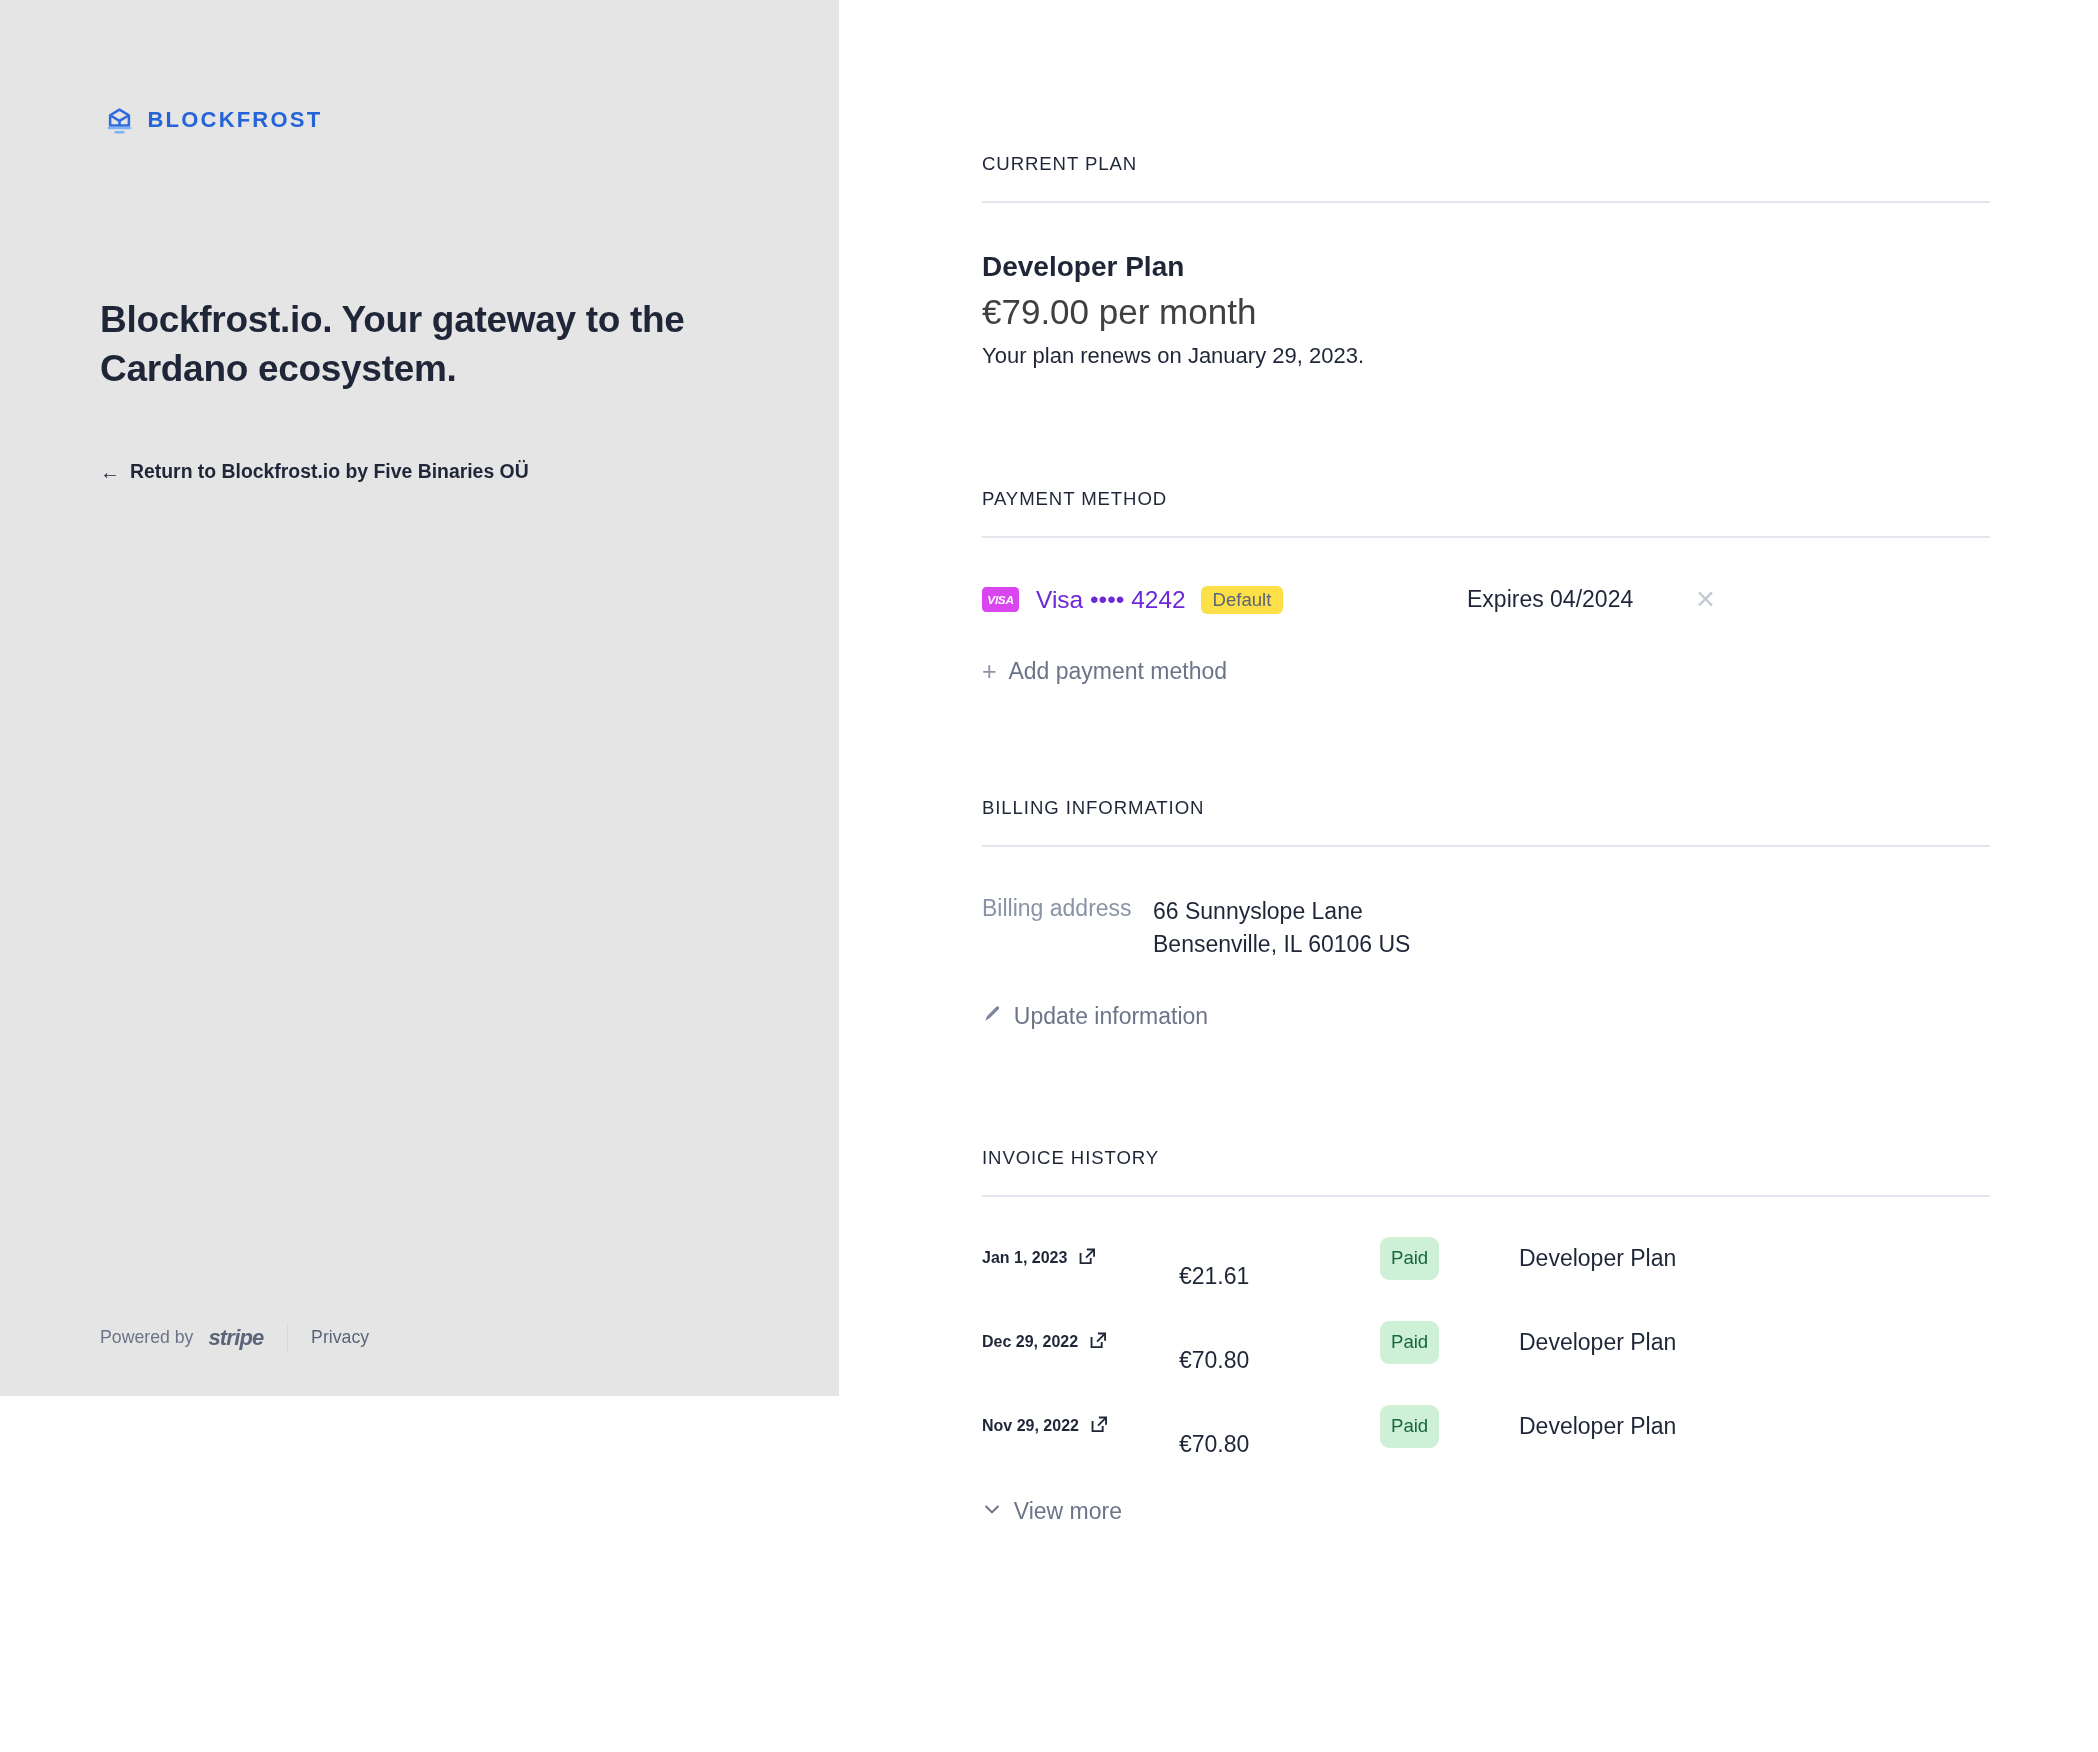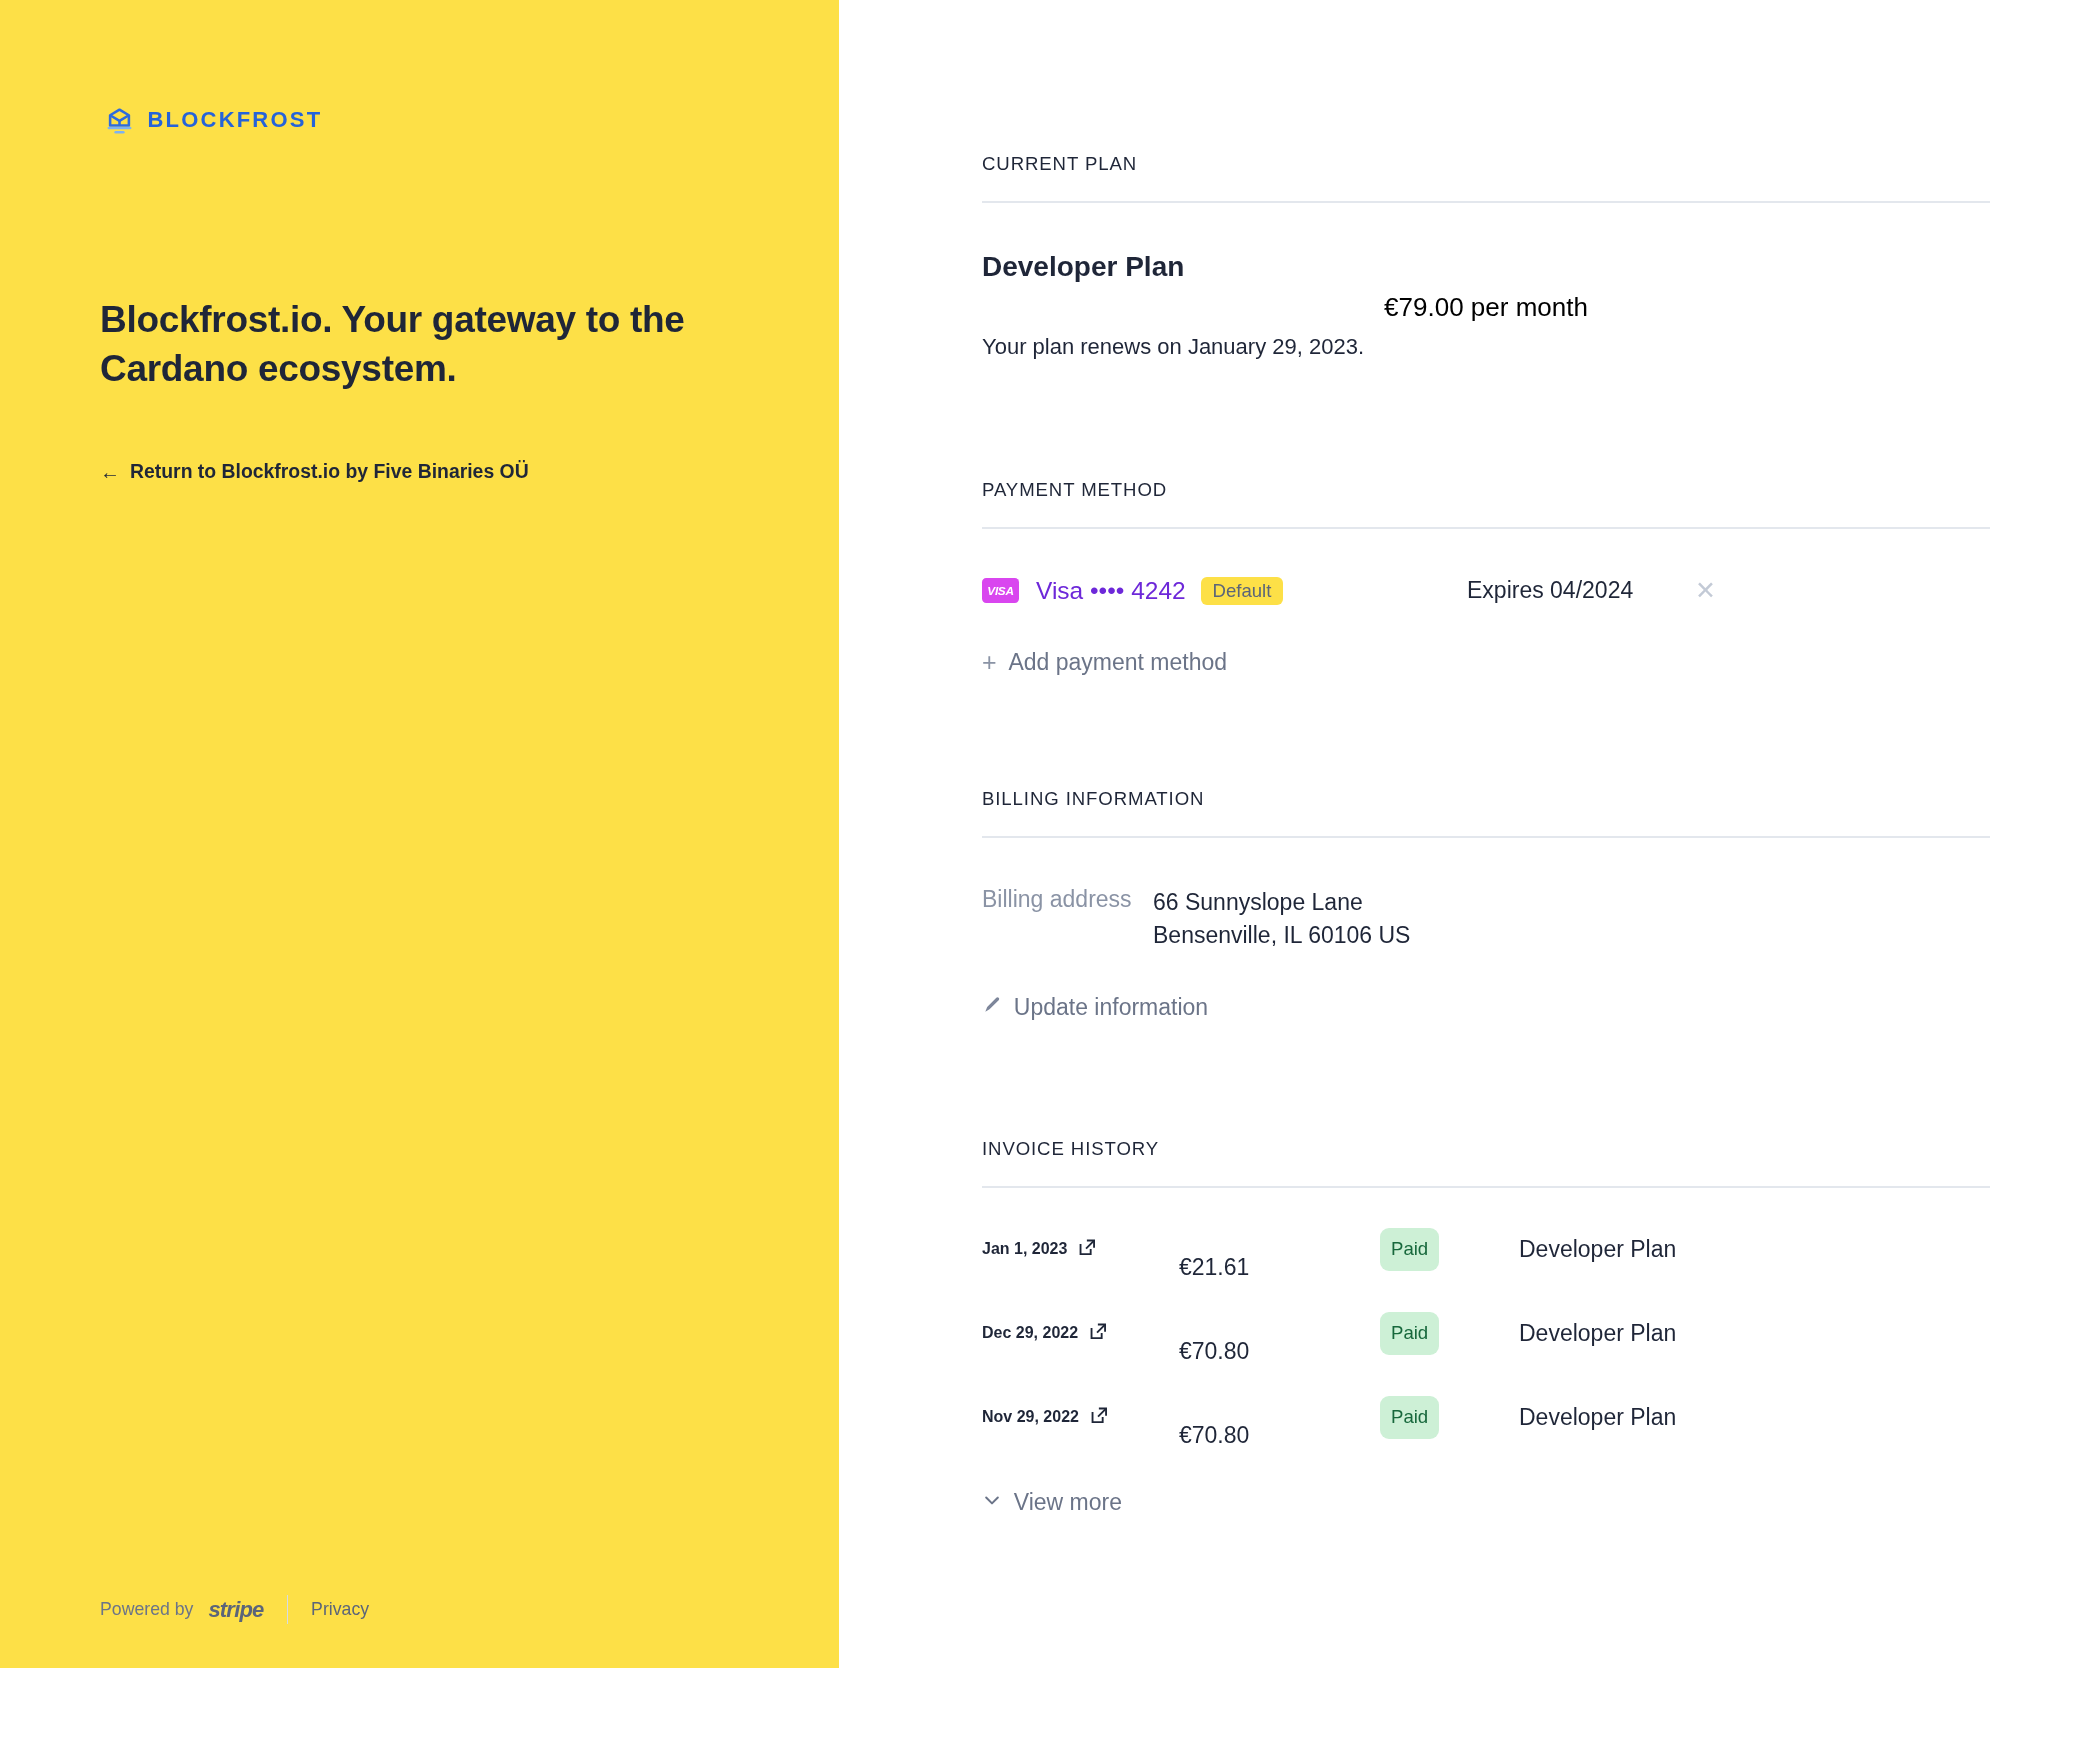--- a/index.html
+++ b/index.html
@@ -6,22 +6,22 @@
   html, body {
     width:2098px; height:1752px;
     font-family:"Liberation Sans", sans-serif;
     background:#ffffff;
     -webkit-font-smoothing:antialiased;
   }
   .page { display:flex; width:2098px; height:1752px; }
 
   
   .left {
-    width:839px; height:1668px;
-    background:#fde047;
+    width:839px; height:1396px;
+    background:#e5e5e5;
     position:relative;
     flex:0 0 839px;
     text-decoration:underline;
   }
   .brand {
     position:absolute; left:105px; top:105px;
     display:flex; align-items:center; gap:13.5px;
   }
   .brand-mark { width:29px; height:29px; display:block; }
   .brand-name {
@@ -61,21 +61,21 @@
   .content { position:absolute; left:143px; top:0; width:1008px; }
 
   .section { margin-bottom:0; }
   .sec-title {
     font-size:18.6px; letter-spacing:0.9px; color:#1f2638;
     font-weight:500; text-transform:uppercase;
   }
   .rule { height:1.7px; background:#e3e7ed; margin-top:26px; }
 
   .plan-name { font-size:28px; font-weight:bold; color:#1f2638; }
-  .plan-price { font-size:26px; color:#000000; margin-top:9.3px;text-align:center; }
+  .plan-price { font-size:35px; color:#404040; margin-top:9.3px; }
   .plan-renews { font-size:22px; color:#1f2638; margin-top:11px; }
 
   .pm-row { display:flex; align-items:center; }
   .visa-badge {
     width:37px; height:25px; border-radius:4.2px; background:#d946ef;
     display:flex; align-items:center; justify-content:center;
     flex:0 0 37px;
   }
   .visa-text {
     color:#ffffff; font-size:11.8px; font-weight:bold;

